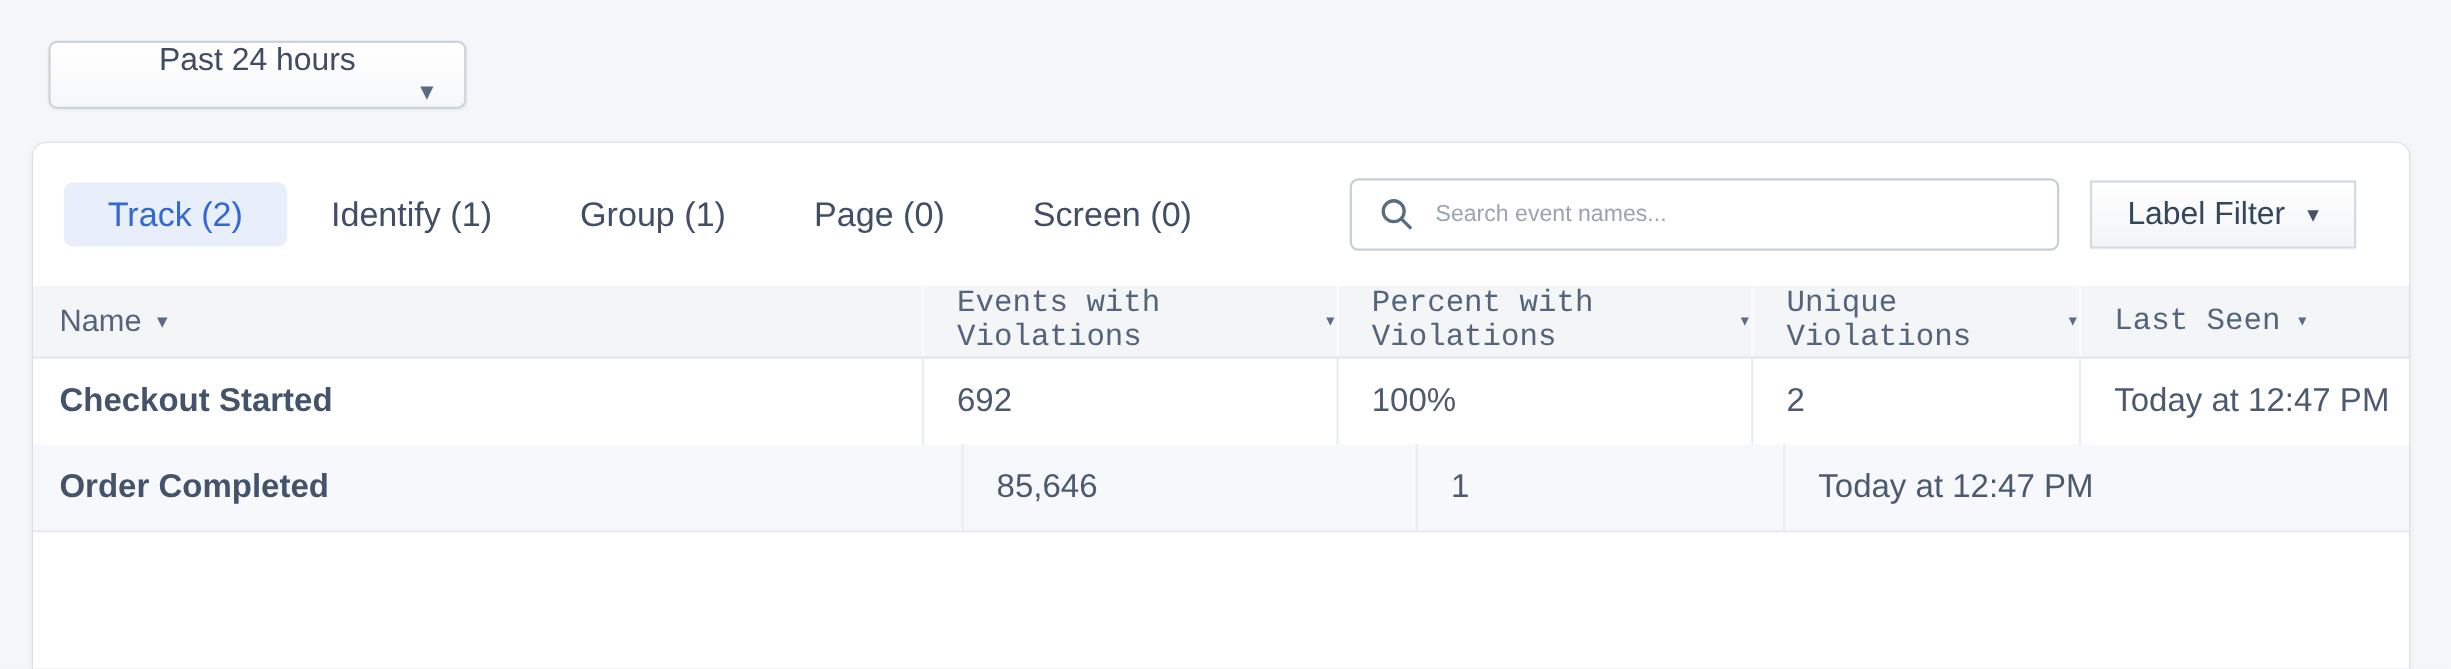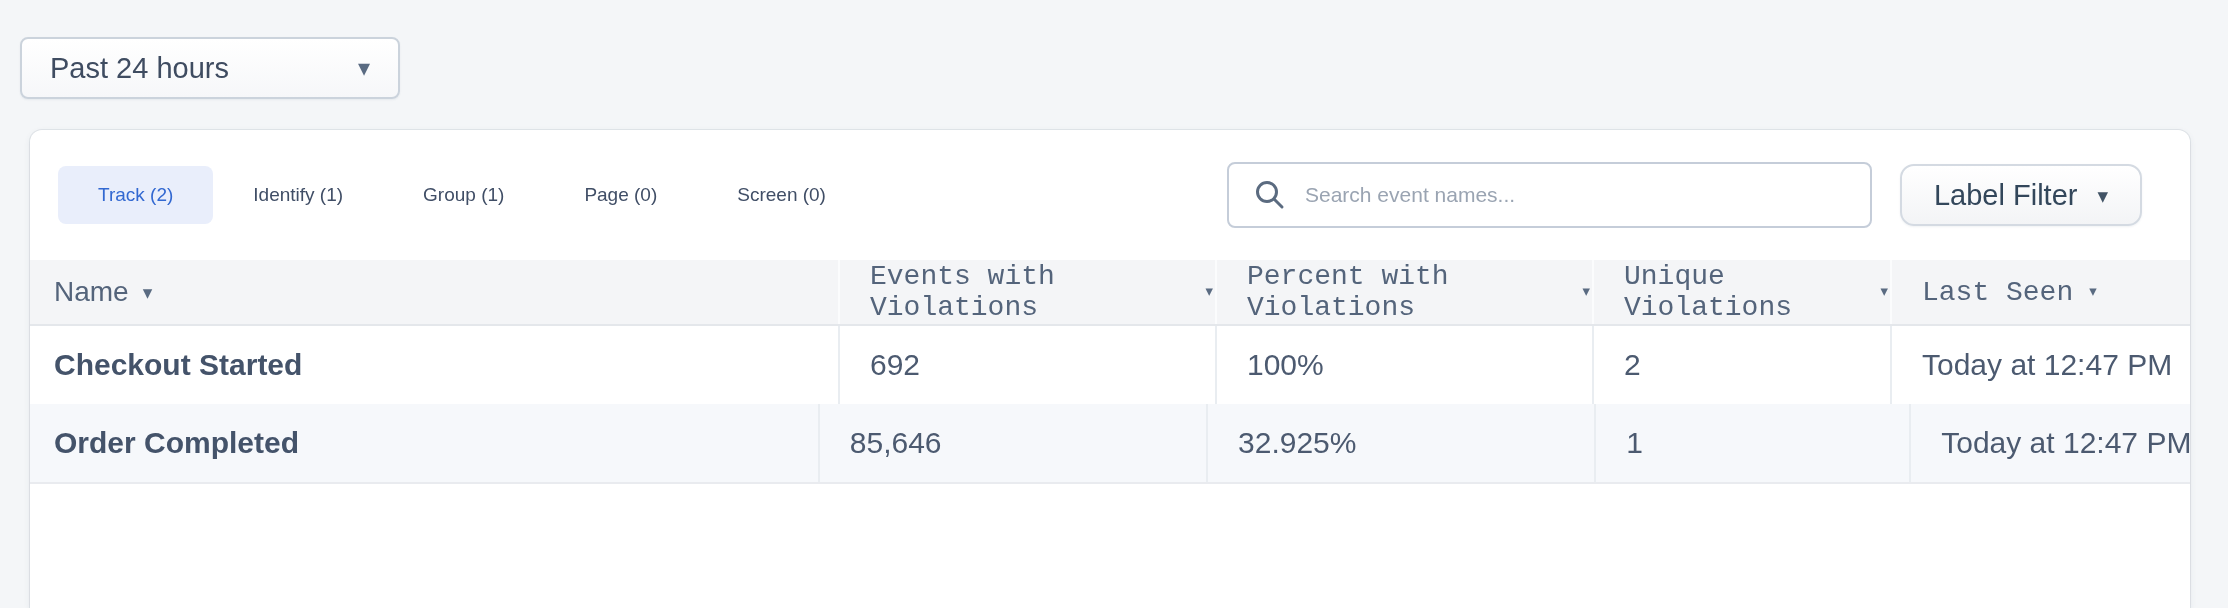--- a/index.html
+++ b/index.html
@@ -6,29 +6,30 @@
   html,body { width:2228px; height:608px; overflow:hidden; }
   body {
     background:#F4F6F8;
     font-family:"Liberation Sans", sans-serif;
     color:#47536B;
     position:relative;
   }
 
   
   .time-dropdown {
-    position:absolute; left:20px; top:37px;
+    position:absolute; left:44px; top:37px;
     width:380px; height:62px;
     background:linear-gradient(#FFFFFF, #F6F7F9);
     border:2px solid #CBD3DC; border-radius:8px;
     display:flex; align-items:center;
     padding:0 28px;
     font-size:29px; color:#3F4C61;
     box-shadow:0 1px 2px rgba(67,90,111,0.08);
     cursor:pointer;
+    flex-direction:column;
   }
   .time-dropdown .caret { margin-left:auto; }
   .caret { color:#5A6B82; font-size:24px; line-height:1; }
 
   
   .card {
     position:absolute; left:30px; top:130px;
     width:2160px; height:478px;
     background:#FFFFFF;
     border-radius:12px 12px 0 0;
@@ -39,21 +40,21 @@
   
   .toolbar {
     height:130px;
     display:flex; align-items:center;
     padding:0 48px 0 28px;
   }
   .tabs { display:flex; align-items:center; }
   .tab {
     height:58px; padding:0 40px;
     display:flex; align-items:center;
-    font-size:19px; color:#404E66;
+    font-size:31px; color:#404E66;
     border-radius:8px; cursor:pointer; white-space:nowrap;
   }
   .tab.active { background:#E9EEFB; color:#3268D1; }
 
   .search-box {
     margin-left:auto;
     width:645px; height:66px;
     border:2px solid #C5CDD9; border-radius:8px;
     background:#FFFFFF;
     display:flex; align-items:center;
@@ -65,21 +66,21 @@
     font-family:"Liberation Sans", sans-serif;
     font-size:21px; color:#3F4C61; background:transparent;
   }
   .search-box input::placeholder { color:#9AA4B2; }
 
   .label-filter-btn {
     margin-left:28px;
     height:62px; padding:0 32px;
     display:flex; align-items:center; gap:20px;
     background:linear-gradient(#FFFFFF, #F3F4F6);
-    border:2px solid #D4DAE2; border-radius:14px;
+    border:2px solid #D4DAE2; border-radius:0;
     font-size:29px; color:#33475B;
     box-shadow:0 1px 2px rgba(67,90,111,0.08);
     cursor:pointer; white-space:nowrap;
   }
   .label-filter-btn .caret { font-size:21px; color:#425466; }
 
   
   .thead {
     display:flex; height:66px;
     background:#F4F5F7;
@@ -182,18 +183,17 @@
     <div class="td name c0">Checkout Started</div>
     <div class="td c1">692</div>
     <div class="td c2">100%</div>
     <div class="td c3">2</div>
     <div class="td c4">Today at 12:47 PM</div>
   </div>
 
   <div class="trow alt">
     <div class="td name c0">Order Completed</div>
     <div class="td c1">85,646</div>
-    <div class="td c2">32.925%</div>
     <div class="td c3">1</div>
     <div class="td c4">Today at 12:47 PM</div>
   </div>
 
 </div>
 
 </body></html>

